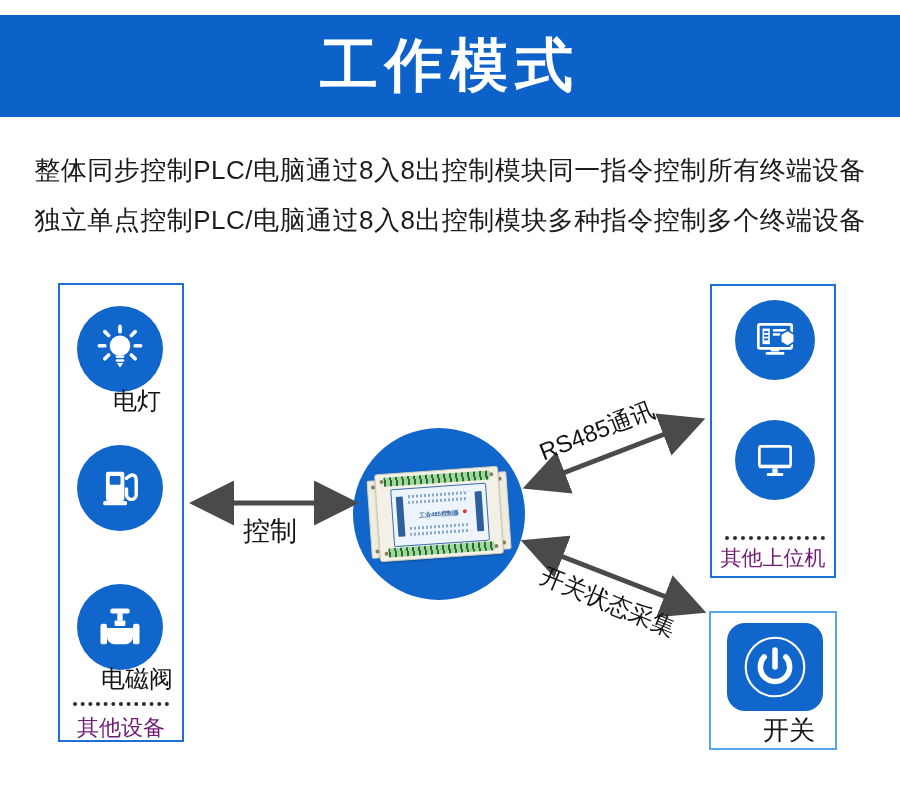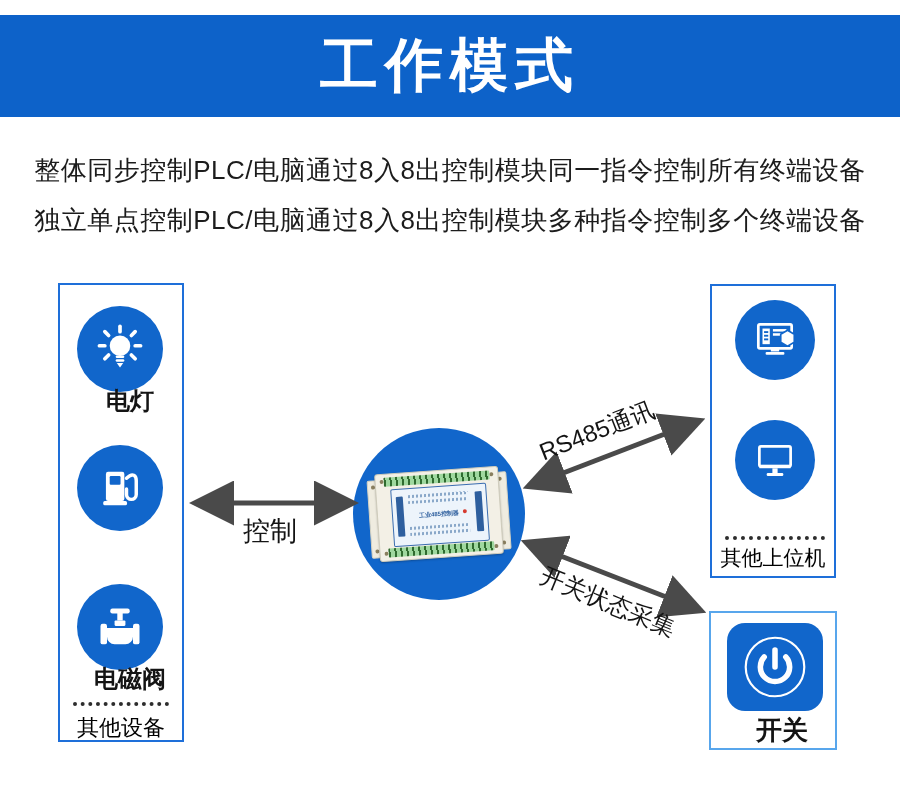--- a/index.html
+++ b/index.html
@@ -26,27 +26,27 @@
   .dev-box{position:absolute;background:#ffffff;border:2px solid #1e6fd9;box-sizing:border-box;}
   .left-box{left:58px;top:283px;width:126px;height:459px;}
   .rt-box{left:710px;top:284px;width:126px;height:294px;}
   .rb-box{left:709px;top:605px;width:128px;height:139px;border-color:#58a6ec;margin-top:6px;}
   .icon-circle{
     position:absolute;background:#1166cb;border-radius:50%;
     display:flex;align-items:center;justify-content:center;
   }
   .icon-circle svg{display:block;}
   .item-label{
-    position:absolute;left:9px;width:100%;text-align:center;
-    font-size:24px;font-weight:700;color:#141414;
+    position:absolute;left:16px;width:100%;text-align:center;
+    font-size:24px;font-weight:400;color:#141414;
   }
   .dotted-sep{position:absolute;height:0;border-top:4px dotted #2d2d2d;}
   .footer-label{
     position:absolute;left:0;width:100%;text-align:center;
-    font-size:21px;font-weight:500;color:#000000;
+    font-size:21px;font-weight:500;color:#701a75;
   }
   
   .left-box .c1{left:17px;top:21px;width:86px;height:86px;}
   .left-box .t1{top:100px;}
   .left-box .c2{left:17px;top:160px;width:86px;height:86px;}
   .left-box .t2{top:239px;}
   .left-box .c3{left:17px;top:299px;width:86px;height:86px;}
   .left-box .t3{top:378px;}
   .left-box .dotted-sep{left:13px;top:417px;width:96px;}
   .left-box .footer-label{top:428px;font-size:22px;}

